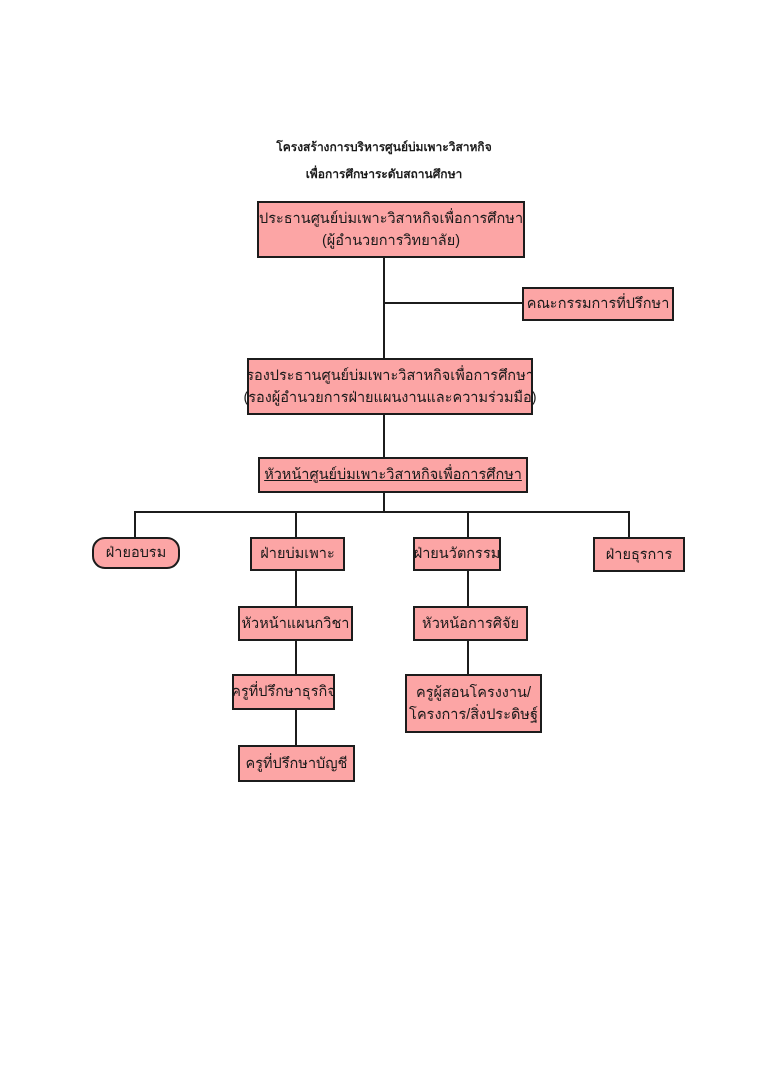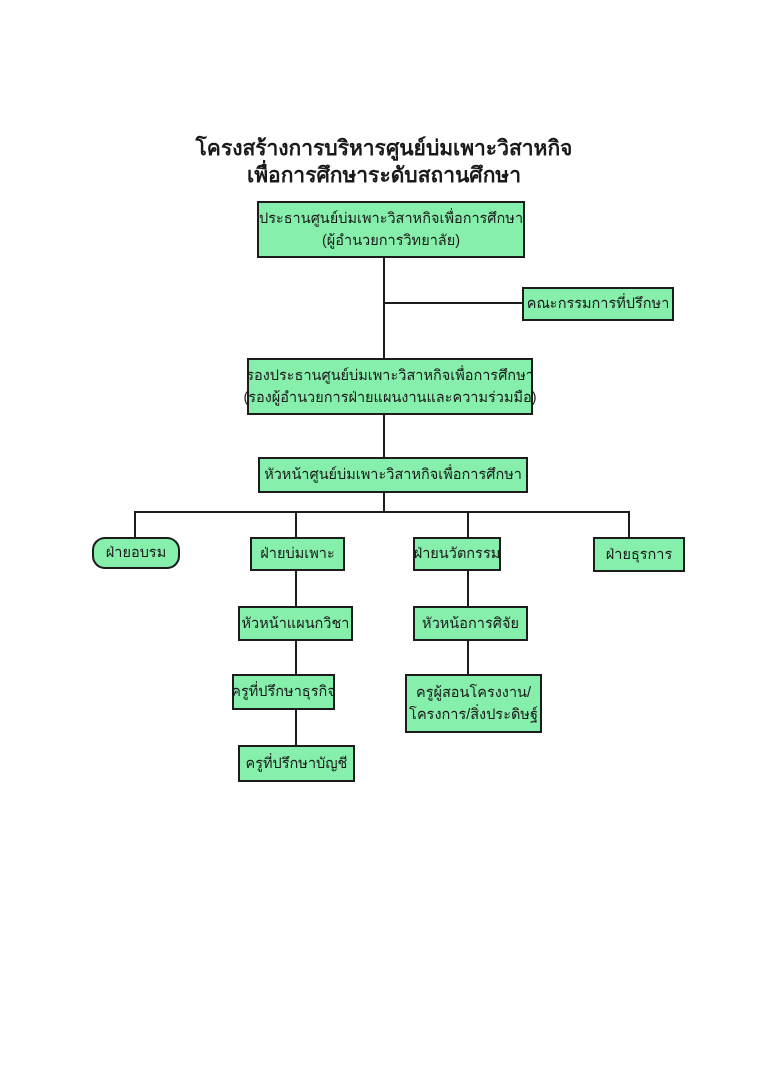--- a/index.html
+++ b/index.html
@@ -16,29 +16,29 @@
     font-family: "Liberation Sans", sans-serif;
     overflow: hidden;
   }
   .title {
     position: absolute;
     top: 134px;
     left: 0;
     width: 768px;
     text-align: center;
     font-weight: bold;
-    font-size: 21px;
+    font-size: 12px;
     line-height: 27px;
     color: #1a1a1a;
   }
   .box {
     position: absolute;
     box-sizing: border-box;
     border: 2px solid #1c1c1c;
-    background: #86efac;
+    background: #fca5a5;
     display: flex;
     flex-direction: column;
     align-items: center;
     justify-content: center;
     text-align: center;
     font-size: 14.5px;
     line-height: 1.5;
     white-space: nowrap;
     color: #1a1a1a;
   }
@@ -79,21 +79,21 @@
 
   <div class="box" style="left:522px; top:287px; width:152px; height:34px;">
     <div>คณะกรรมการที่ปรึกษา</div>
   </div>
 
   <div class="box" style="left:247px; top:358px; width:286px; height:57px;">
     <div>รองประธานศูนย์บ่มเพาะวิสาหกิจเพื่อการศึกษา</div>
     <div>(รองผู้อำนวยการฝ่ายแผนงานและความร่วมมือ)</div>
   </div>
 
-  <div class="box" style="left:258px; top:457px; width:270px; height:36px;">
+  <div class="box" style="left:258px; top:457px; width:270px; height:36px;text-decoration:underline;">
     <div>หัวหน้าศูนย์บ่มเพาะวิสาหกิจเพื่อการศึกษา</div>
   </div>
 
   <div class="box" style="left:92px; top:537px; width:88px; height:32px;border-radius:13px;">
     <div>ฝ่ายอบรม</div>
   </div>
   <div class="box" style="left:250px; top:537px; width:95px; height:34px;">
     <div>ฝ่ายบ่มเพาะ</div>
   </div>
   <div class="box" style="left:413px; top:537px; width:88px; height:34px;">

